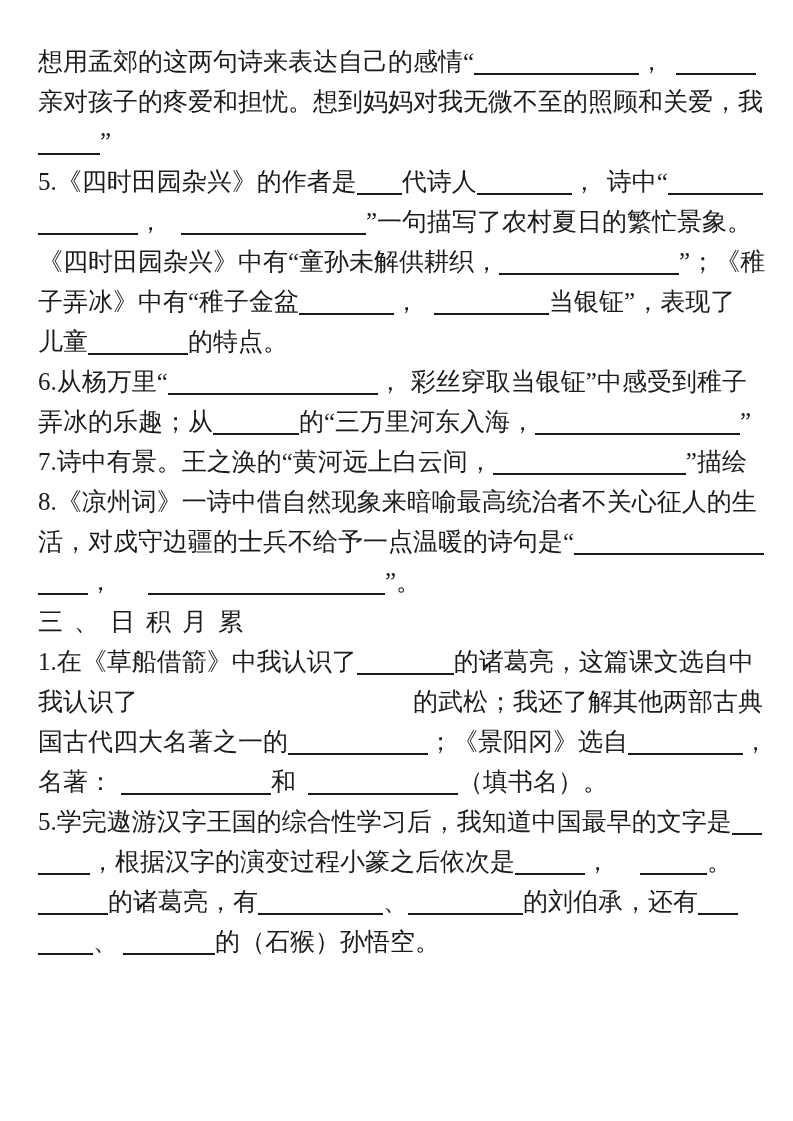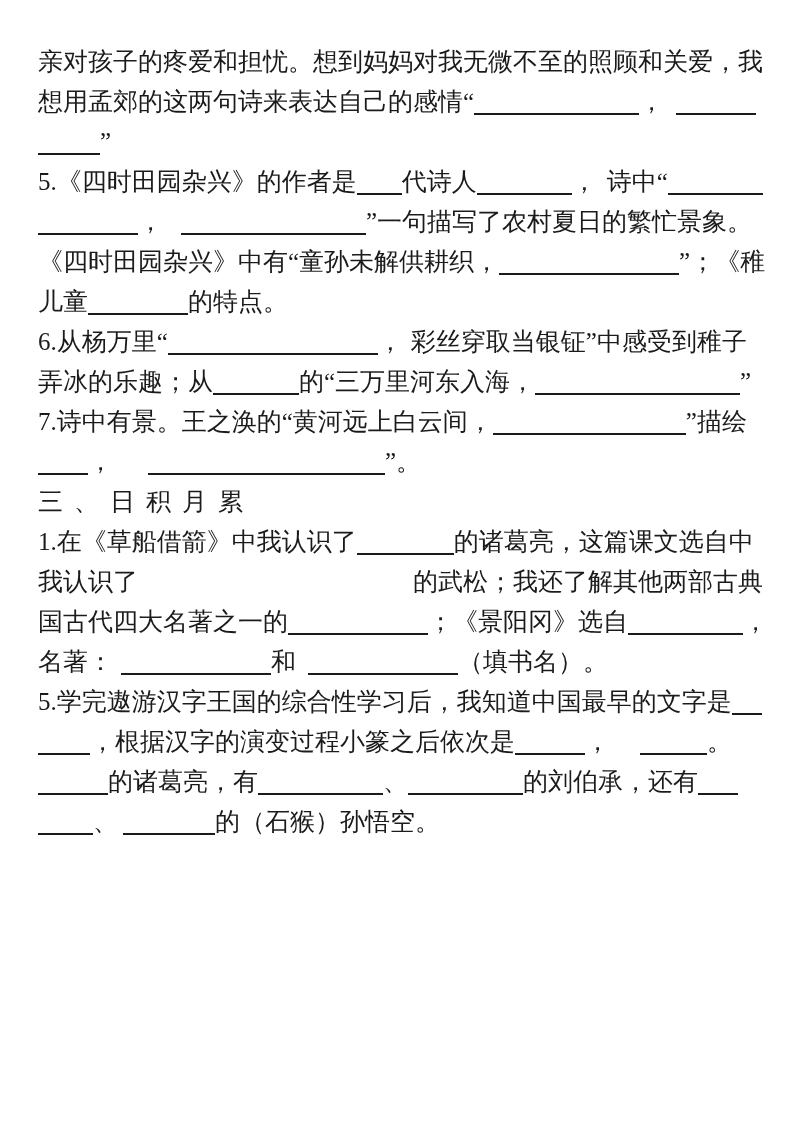--- a/index.html
+++ b/index.html
@@ -37,30 +37,33 @@
   .gap {
     display: inline-block;
     height: 1px;
     vertical-align: baseline;
   }
 </style>
 </head>
 <body style="background: rgb(255, 255, 255); color: rgb(27, 27, 27);">
 
 <div class="page">
+    <div class="line"><span class="seg">想用孟郊的这两句诗来表达自己的感情“</span><span class="blank" style="width: 165px; border-bottom-color: rgb(27, 27, 27);"></span><span class="seg">，</span><span class="gap" style="width: 12px;"></span><span class="blank" style="width: 80px; border-bottom-color: rgb(27, 27, 27);"></span></div>
     <div class="line"><span class="seg">亲对孩子的疼爱和担忧。想到妈妈对我无微不至的照顾和关爱，我</span></div>
-    <div class="line"><span class="seg">想用孟郊的这两句诗来表达自己的感情“</span><span class="blank" style="width: 165px; border-bottom-color: rgb(27, 27, 27);"></span><span class="seg">，</span><span class="gap" style="width: 12px;"></span><span class="blank" style="width: 80px; border-bottom-color: rgb(27, 27, 27);"></span></div>
     <div class="line"><span class="blank" style="width: 62px; border-bottom-color: rgb(27, 27, 27);"></span><span class="seg">”</span></div>
     <div class="line"><span class="seg">5.《四时田园杂兴》的作者是</span><span class="blank" style="width: 45px; border-bottom-color: rgb(27, 27, 27);"></span><span class="seg">代诗人</span><span class="blank" style="width: 95px; border-bottom-color: rgb(27, 27, 27);"></span><span class="seg">，</span><span class="gap" style="width: 10px;"></span><span class="seg">诗中“</span><span class="blank" style="width: 95px; border-bottom-color: rgb(27, 27, 27);"></span></div>
     <div class="line"><span class="blank" style="width: 100px; border-bottom-color: rgb(27, 27, 27);"></span><span class="seg">，</span><span class="gap" style="width: 18px;"></span><span class="blank" style="width: 185px; border-bottom-color: rgb(27, 27, 27);"></span><span class="seg">”一句描写了农村夏日的繁忙景象。</span></div>
     <div class="line"><span class="seg">《四时田园杂兴》中有“童孙未解供耕织，</span><span class="blank" style="width: 180px; border-bottom-color: rgb(27, 27, 27);"></span><span class="seg">”；《稚</span></div>
+    <div class="line"><span class="seg">子弄冰》中有“稚子金盆</span><span class="blank" style="width: 95px; border-bottom-color: rgb(27, 27, 27);"></span><span class="seg">，</span><span class="gap" style="width: 15px;"></span><span class="blank" style="width: 115px; border-bottom-color: rgb(27, 27, 27);"></span><span class="seg">当银钲”，表现了</span></div>
     <div class="line"><span class="seg">儿童</span><span class="blank" style="width: 100px; border-bottom-color: rgb(27, 27, 27);"></span><span class="seg">的特点。</span></div>
     <div class="line"><span class="seg">6.从杨万里“</span><span class="blank" style="width: 210px; border-bottom-color: rgb(27, 27, 27);"></span><span class="seg">，</span><span class="gap" style="width: 8px;"></span><span class="seg">彩丝穿取当银钲”中感受到稚子</span></div>
     <div class="line"><span class="seg">弄冰的乐趣；从</span><span class="blank" style="width: 86px; border-bottom-color: rgb(27, 27, 27);"></span><span class="seg">的“三万里河东入海，</span><span class="blank" style="width: 205px; border-bottom-color: rgb(27, 27, 27);"></span><span class="seg">”</span></div>
     <div class="line"><span class="seg">7.诗中有景。王之涣的“黄河远上白云间，</span><span class="blank" style="width: 193px; border-bottom-color: rgb(27, 27, 27);"></span><span class="seg">”描绘</span></div>
+    <div class="line"><span class="seg">8.《凉州词》一诗中借自然现象来暗喻最高统治者不关心征人的生</span></div>
+    <div class="line"><span class="seg">活，对戍守边疆的士兵不给予一点温暖的诗句是“</span><span class="blank" style="width: 190px; border-bottom-color: rgb(27, 27, 27);"></span></div>
     <div class="line"><span class="blank" style="width: 50px; border-bottom-color: rgb(27, 27, 27);"></span><span class="seg">，</span><span class="gap" style="width: 35px;"></span><span class="blank" style="width: 237px; border-bottom-color: rgb(27, 27, 27);"></span><span class="seg">”。</span></div>
     <div class="line heading"><span class="seg">三、日积月累</span></div>
     <div class="line"><span class="seg">1.在《草船借箭》中我认识了</span><span class="blank" style="width: 97px; border-bottom-color: rgb(27, 27, 27);"></span><span class="seg">的诸葛亮，这篇课文选自中</span></div>
     <div class="line"><span class="seg">我认识了</span><span class="gap" style="width: 275px;"></span><span class="seg">的武松；我还了解其他两部古典</span></div>
     <div class="line"><span class="seg">国古代四大名著之一的</span><span class="blank" style="width: 140px; border-bottom-color: rgb(27, 27, 27);"></span><span class="seg">；《景阳冈》选自</span><span class="blank" style="width: 115px; border-bottom-color: rgb(27, 27, 27);"></span><span class="seg">，</span></div>
     <div class="line"><span class="seg">名著：</span><span class="gap" style="width: 8px;"></span><span class="blank" style="width: 150px; border-bottom-color: rgb(27, 27, 27);"></span><span class="seg">和</span><span class="gap" style="width: 12px;"></span><span class="blank" style="width: 150px; border-bottom-color: rgb(27, 27, 27);"></span><span class="seg">（填书名）。</span></div>
     <div class="line"><span class="seg">5.学完遨游汉字王国的综合性学习后，我知道中国最早的文字是</span><span class="blank" style="width: 30px; border-bottom-color: rgb(27, 27, 27);"></span></div>
     <div class="line"><span class="blank" style="width: 52px; border-bottom-color: rgb(27, 27, 27);"></span><span class="seg">，根据汉字的演变过程小篆之后依次是</span><span class="blank" style="width: 70px; border-bottom-color: rgb(27, 27, 27);"></span><span class="seg">，</span><span class="gap" style="width: 30px;"></span><span class="blank" style="width: 67px; border-bottom-color: rgb(27, 27, 27);"></span><span class="seg">。</span></div>
     <div class="line"><span class="blank" style="width: 70px; border-bottom-color: rgb(27, 27, 27);"></span><span class="seg">的诸葛亮，有</span><span class="blank" style="width: 125px; border-bottom-color: rgb(27, 27, 27);"></span><span class="seg">、</span><span class="blank" style="width: 115px; border-bottom-color: rgb(27, 27, 27);"></span><span class="seg">的刘伯承，还有</span><span class="blank" style="width: 40px; border-bottom-color: rgb(27, 27, 27);"></span></div>
     <div class="line"><span class="blank" style="width: 55px; border-bottom-color: rgb(27, 27, 27);"></span><span class="seg">、</span><span class="gap" style="width: 5px;"></span><span class="blank" style="width: 92px; border-bottom-color: rgb(27, 27, 27);"></span><span class="seg">的（石猴）孙悟空。</span></div>

